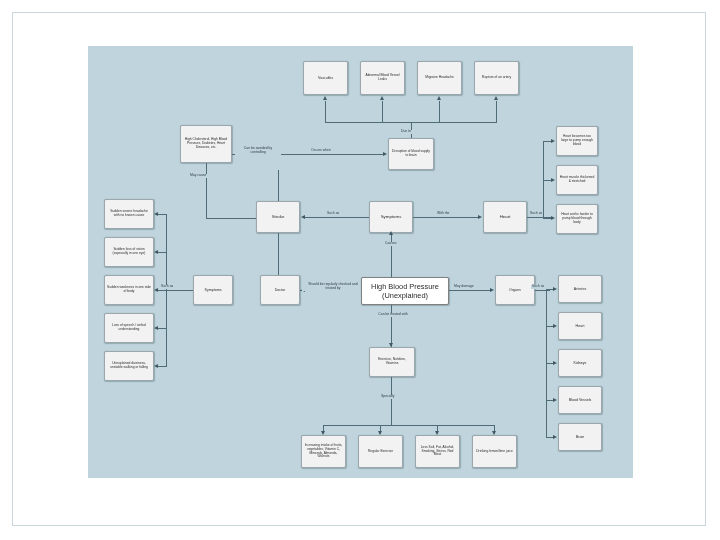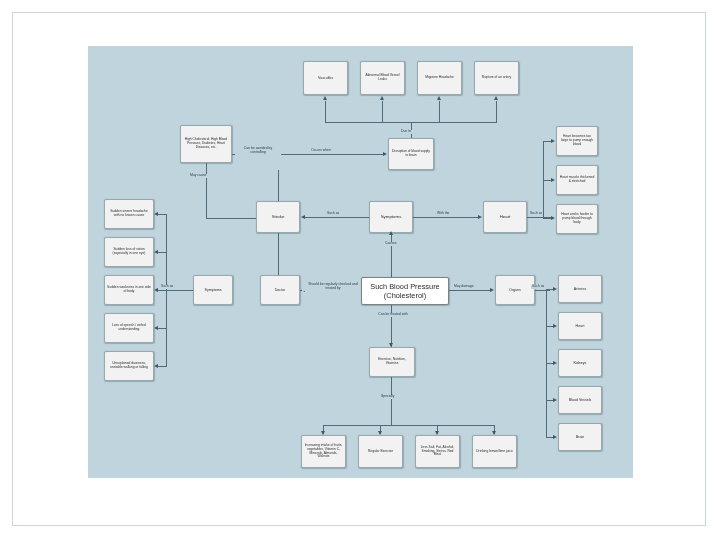--- a/index.html
+++ b/index.html
@@ -157,22 +157,22 @@
 
     <div class="node small" style="left:105px;top:229px;width:40px;height:30px;">Symptoms</div>
 
     <div class="node small" style="left:172px;top:229px;width:40px;height:30px;">Doctor</div>
     <div class="edge h" style="left:212px;top:244px;width:10px;"></div>
     <div class="arrow left" style="left:213px;top:241.5px;"></div>
     <div class="edge h" style="left:217px;top:244px;width:56px;"></div>
     <div class="elabel wrap" style="left:214px;top:237px;width:60px;text-align:center;white-space:normal;">Should be regularly checked and treated by</div>
 
     <div class="node main" style="left:273px;top:231px;width:88px;height:28px;flex-direction:column;">
-      <span>Such Blood Pressure</span>
-      <span>(Cholesterol)</span>
+      <span>High Blood Pressure</span>
+      <span>(Unexplained)</span>
     </div>
 
     <div class="edge h" style="left:361px;top:244px;width:42px;"></div>
     <div class="arrow right" style="left:402px;top:241.5px;"></div>
     <div class="elabel" style="left:365px;top:239px;">May damage</div>
 
     <div class="node small" style="left:407px;top:229px;width:40px;height:30px;">Organs</div>
 
     <div class="node small" style="left:470px;top:229px;width:44px;height:28px;">Arteries</div>
     <div class="node small" style="left:470px;top:266px;width:44px;height:28px;">Heart</div>

